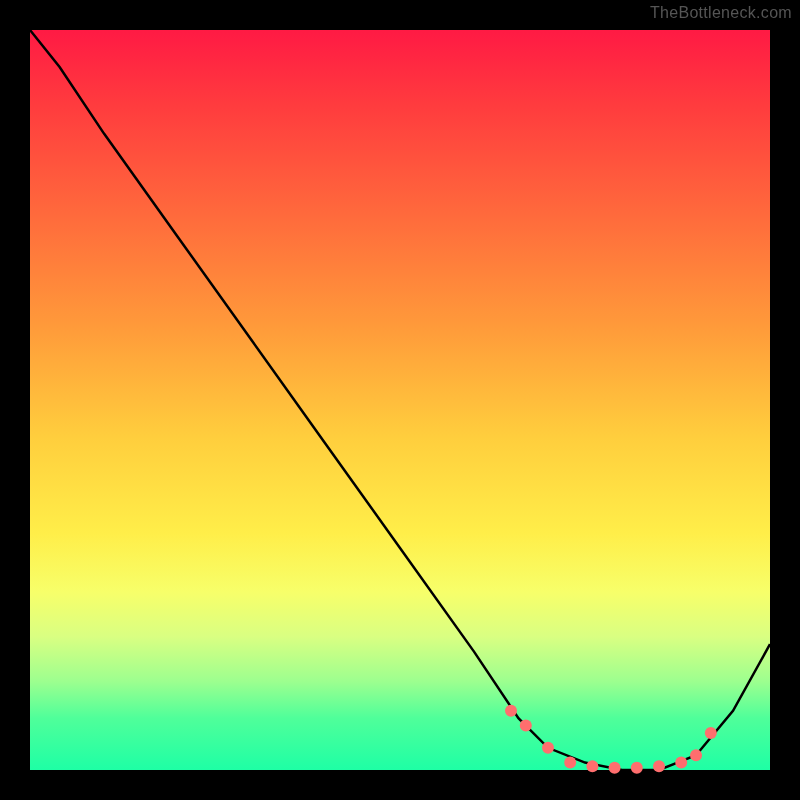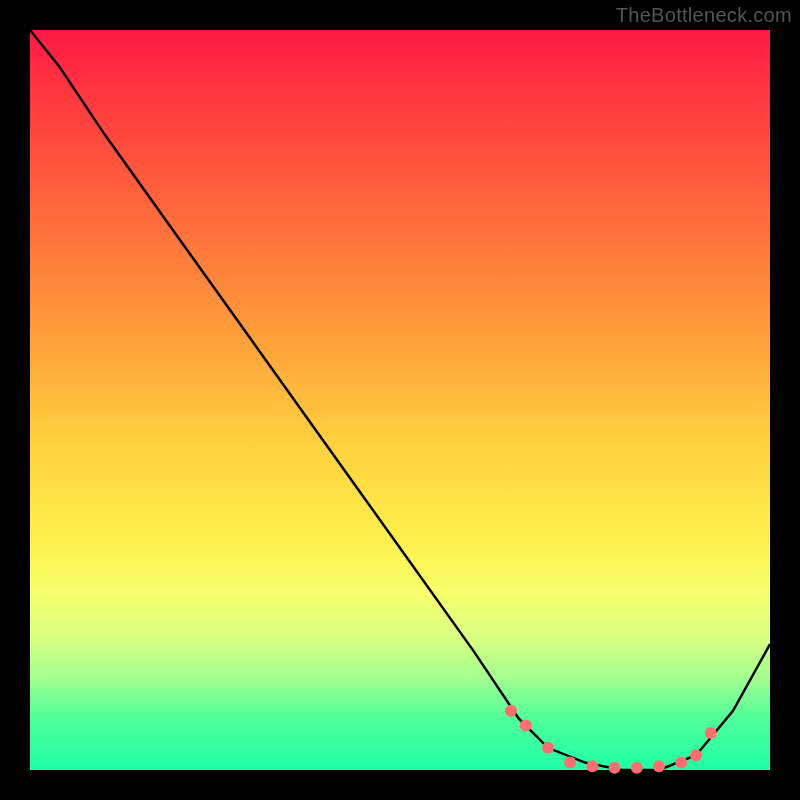--- a/index.html
+++ b/index.html
@@ -15,21 +15,21 @@
     position: relative;
     width: 800px;
     height: 800px;
     background: #000;
   }
   .watermark {
     position: absolute;
     top: 4px;
     right: 8px;
     color: #555;
-    font-size: 20px;
+    font-size: 16px;
     letter-spacing: 0.3px;
     z-index: 10;
   }
   .plot-area {
     position: absolute;
     left: 30px;
     top: 30px;
     width: 740px;
     height: 740px;
     background: linear-gradient(

